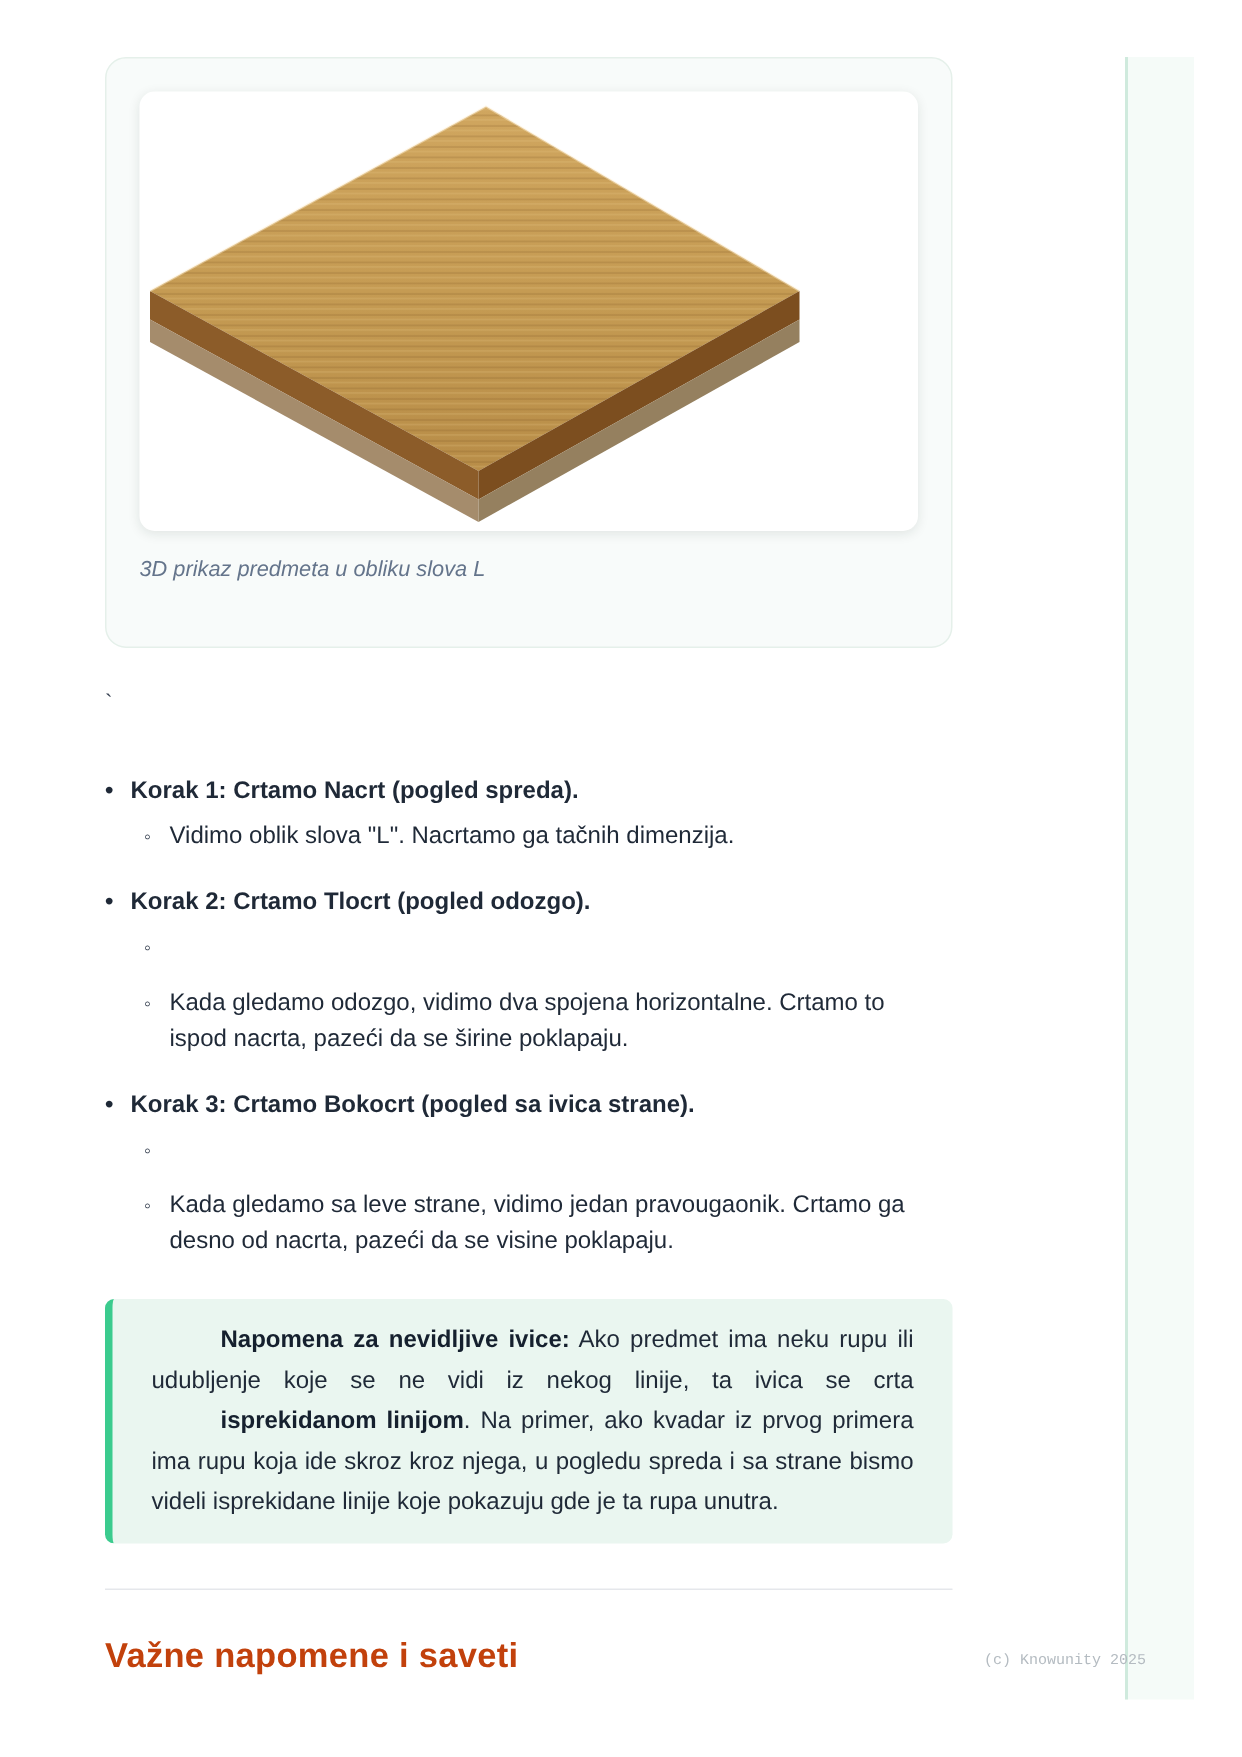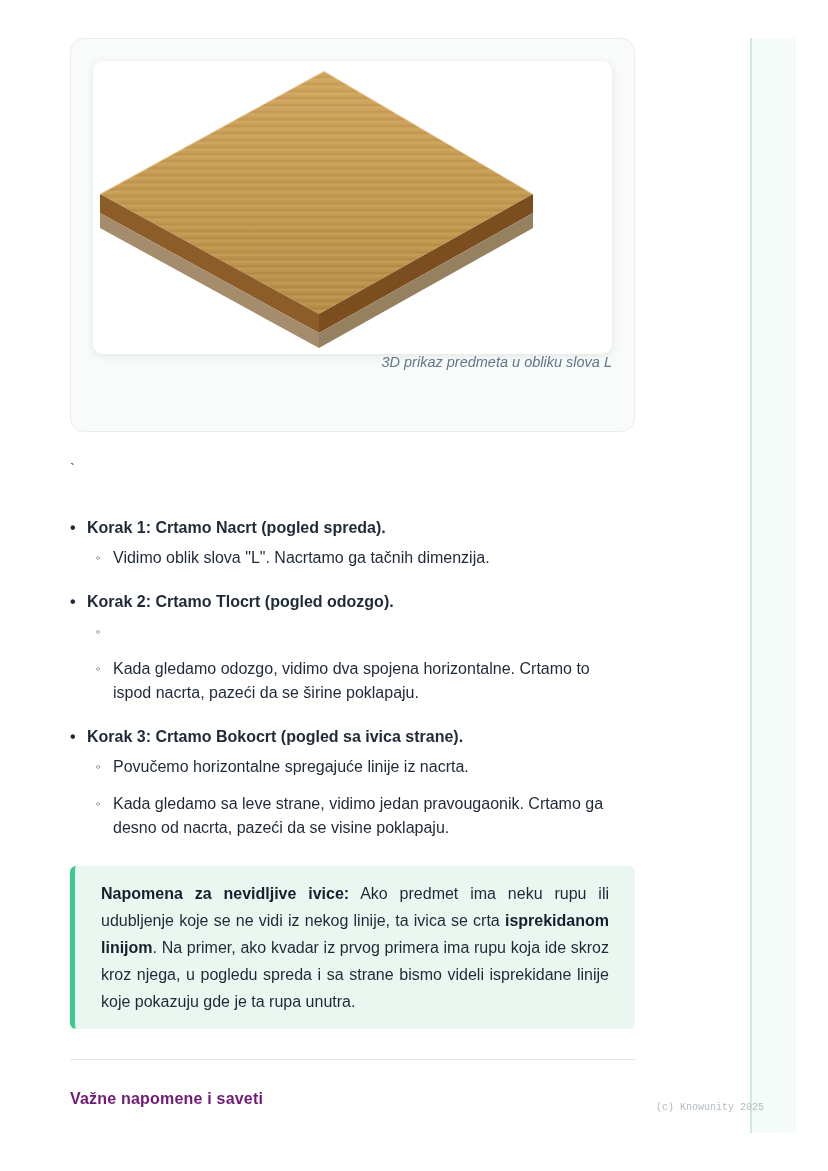--- a/index.html
+++ b/index.html
@@ -32,21 +32,22 @@
   }
   .figure-inner {
     width:100%; height:293px;
     background:#ffffff;
     border-radius:10px;
     box-shadow:0 2px 8px rgba(15,40,30,0.10);
     display:flex; align-items:center; justify-content:center;
     overflow:hidden;
   }
   .figure-caption {
-    text-align:right;
+    margin-top:18px;
+    text-align:left;
     font-style:italic;
     font-size:14.5px;
     color:#64748b;
   }
   
   .stray {
     margin-top:28px;
     font-size:15px;
     color:#374151;
     height:18px;
@@ -85,32 +86,32 @@
     width:565px;
     background:#eaf6f0;
     border-left:5px solid #3bcb8e;
     border-radius:6px;
     padding:14px 26px 14px 26px;
     font-size:16px;
     line-height:27px;
     text-align:justify;
     color:#1f2937;
   }
-  .note b { color:#15202e; }
+  .note b { color:#15202e;margin-left:46px; }
   
   .divider {
     margin-top:30px;
     border-top:1px solid #e5e7eb;
     width:565px; height:0;
   }
   .section-heading {
     margin-top:30px;
-    font-size:16px;
+    font-size:23px;
     font-weight:bold;
-    color:#701a75;
+    color:#c2410c;
     letter-spacing:0.2px;
   }
   
   .footer {
     position:absolute;
     top:1102px; right:64px;
     font-size:10px;
     color:#b4bbc1;
     z-index:2;
     font-family:Liberation Mono, monospace;
@@ -189,21 +190,20 @@
       </div>
 
       <div class="step">
         <div class="step-title">
           <span class="marker">•</span>
           <span>Korak 3: Crtamo Bokocrt (pogled sa ivica strane).</span>
         </div>
         <div class="substeps">
           <div class="substep">
             <span class="marker">◦</span>
-            <span>Povučemo horizontalne spregajuće linije iz nacrta.</span>
           </div>
           <div class="substep">
             <span class="marker">◦</span>
             <span>Kada gledamo sa leve strane, vidimo jedan pravougaonik. Crtamo ga desno od nacrta, pazeći da se visine poklapaju.</span>
           </div>
         </div>
       </div>
 
     </div>
 

